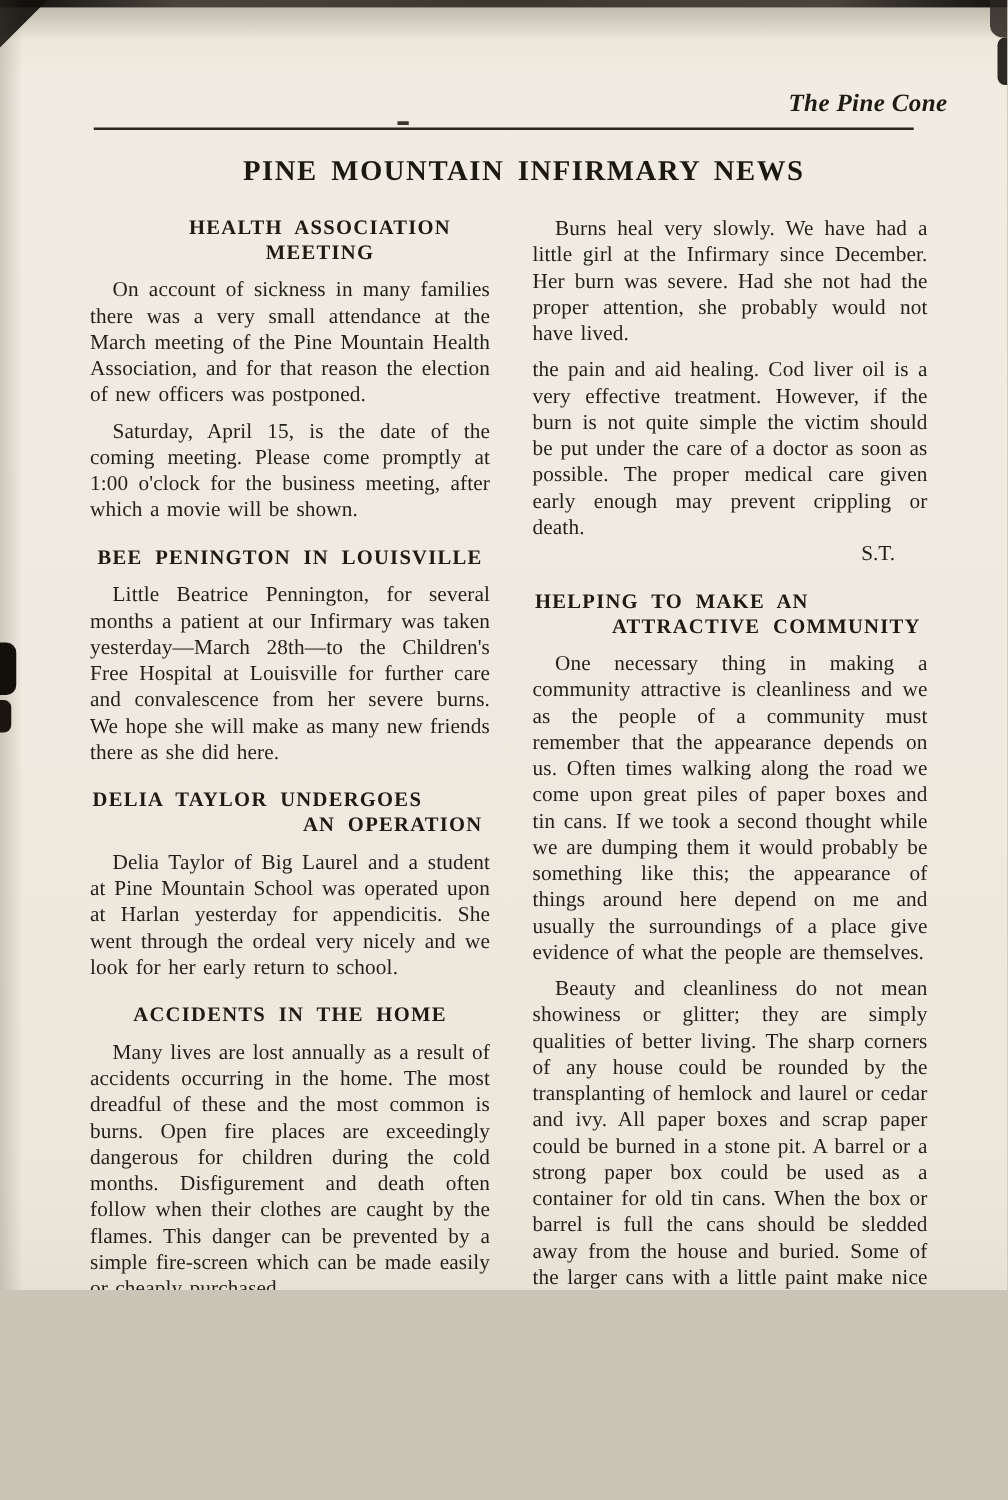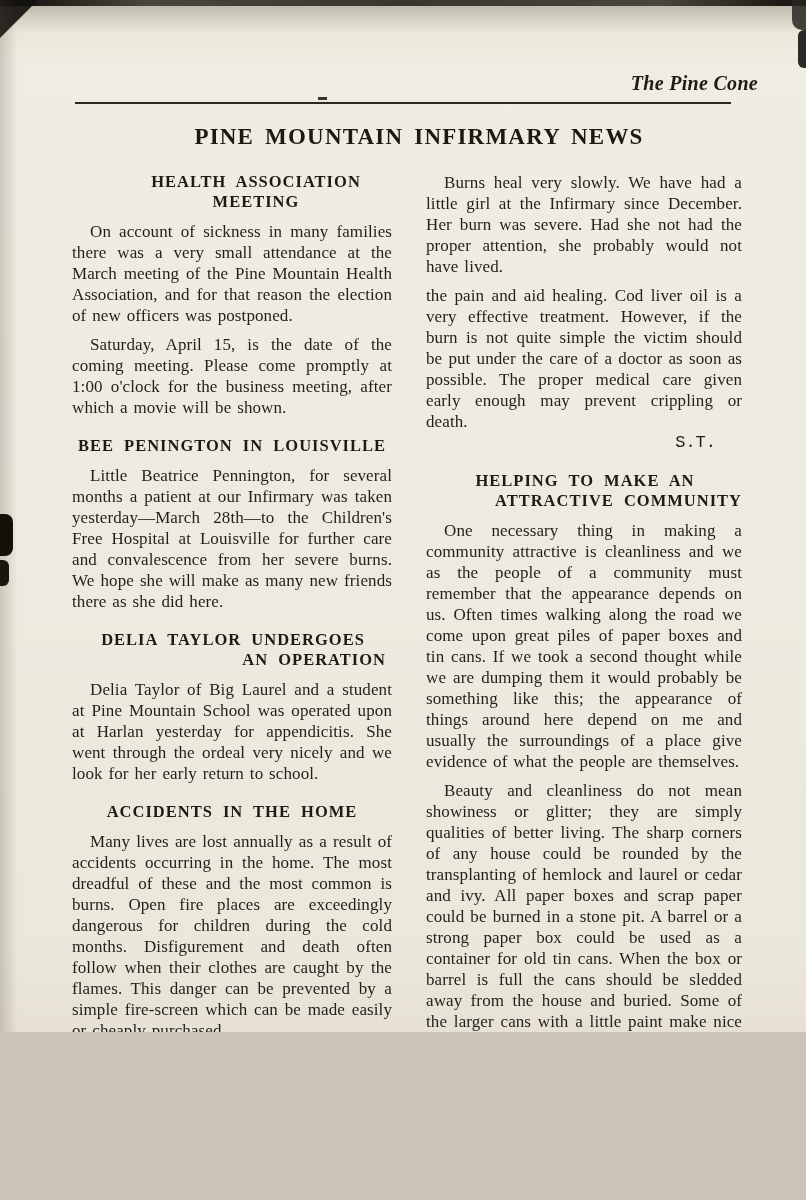--- a/index.html
+++ b/index.html
@@ -45,24 +45,24 @@
     margin:0; font-size:17px; line-height:21px; text-align:justify;
     text-indent:18px; word-spacing:.09em; letter-spacing:.1px;
   }
   .body-p + .body-p { margin-top:8px; }
   .heading {
     margin:18px 0 9px 0; font-size:16.5px; font-weight:bold;
     letter-spacing:1px; word-spacing:5px; text-align:center; color:#1e1a14;
   }
   article:first-child .heading { margin-top:0;margin-left:48px; }
   .heading .h-line { display:block; }
-  .heading .h-line.l-left { text-align:center; padding-left:2px; }
+  .heading .h-line.l-left { text-align:left; padding-left:2px; }
   .heading .h-line.l-right { text-align:right; padding-right:6px; }
-  .heading .h-line.l-indent { text-align:right; padding-left:58px; }
-  .signature { margin:0; font-size:17px; line-height:21px; text-align:right; padding-right:26px;font-family:Liberation Mono, monospace; }
+  .heading .h-line.l-indent { text-align:center; padding-left:58px; }
+  .signature { margin:0; font-size:17px; line-height:21px; text-align:right; padding-right:26px; }
   .continued { margin-top:2px; font-size:17px; line-height:21px; font-style:italic;
     text-align:left; padding-right:4px; text-indent:0; }
   
   .watermark {
     position:absolute; top:1112px; left:30px; white-space:nowrap;
     font-family:"Liberation Sans", sans-serif;
     font-size:25px; letter-spacing:1.5px;
     color:rgba(125,122,115,.30);
     -webkit-text-stroke:1px rgba(105,102,95,.55);
     pointer-events:none;

